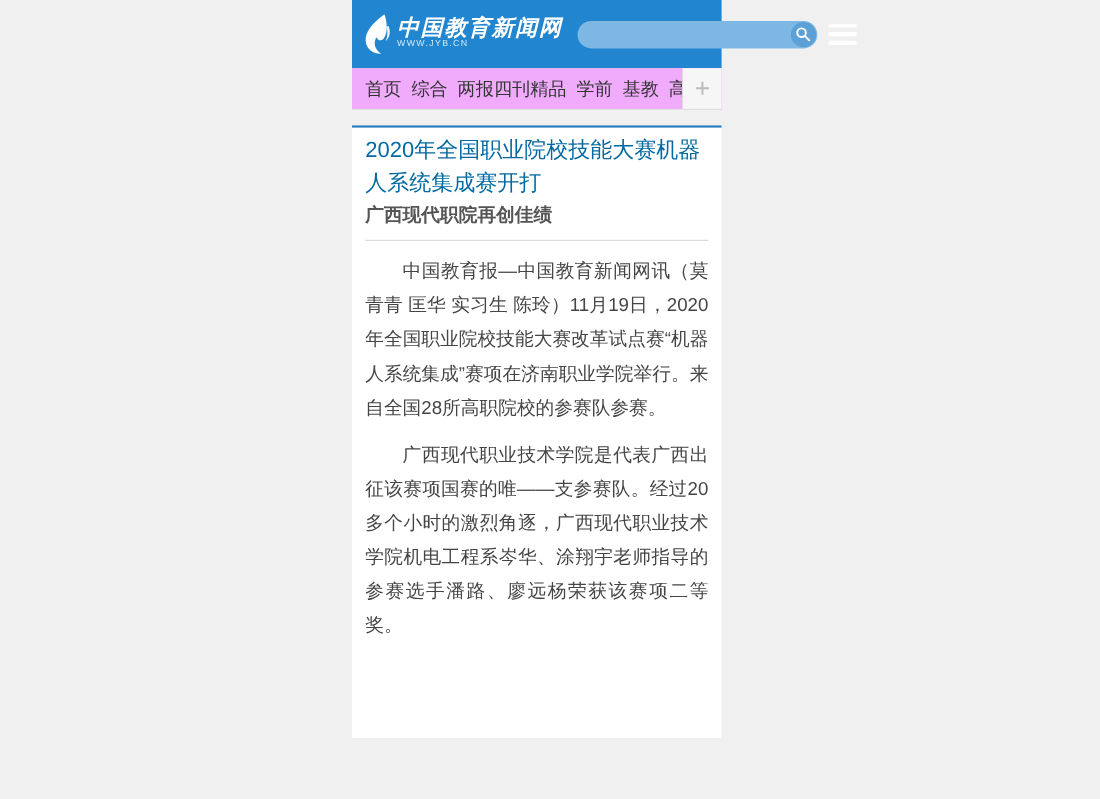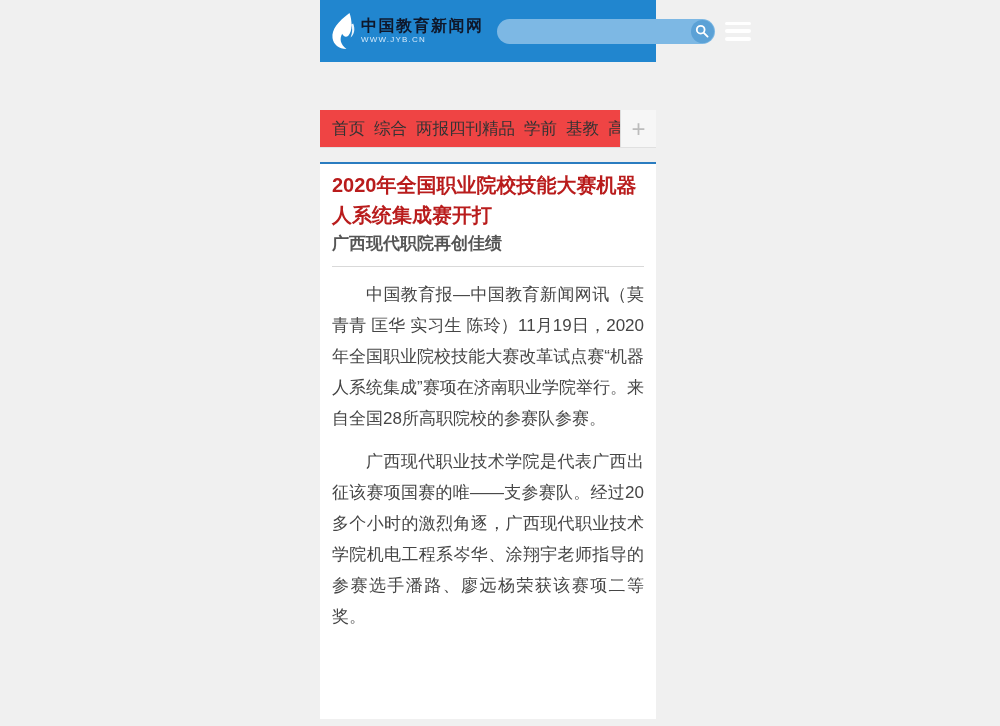--- a/index.html
+++ b/index.html
@@ -19,22 +19,22 @@
   
   .m-header {
     height:62px; background:#2186cf;
     display:flex; align-items:center;
     padding:0 9px;
   }
   .logo { display:flex; align-items:center; flex-shrink:0; }
   .logo-flame { width:27px; height:36px; margin-right:5px; }
   .logo-text { display:flex; flex-direction:column; }
   .logo-title {
-    color:#0f172a; font-size:16px; font-weight:bold;
-    letter-spacing:1.5px; line-height:18px; white-space:nowrap;
+    color:#ffffff; font-size:20px; font-weight:bold;
+    letter-spacing:1.5px; line-height:18px; white-space:nowrap;font-style:italic;
   }
   .logo-sub {
     color:#d4e9fa; font-size:8px; letter-spacing:1.2px;
     text-align:left; line-height:10px;
   }
   .searchbar {
     flex:1; height:25px; margin:0 10px 0 13px;
     background:#7db8e4; border-radius:13px;
     position:relative; display:flex; align-items:center;
   }
@@ -51,23 +51,23 @@
   }
   .hamburger {
     width:26px; height:19px; flex-shrink:0;
     display:flex; flex-direction:column; justify-content:space-between;
     cursor:pointer;
   }
   .hamburger span { display:block; height:3.5px; background:#ffffff; border-radius:2px; }
 
   
   .m-nav {
-    height:38px; background:#ef4444;
+    height:38px; background:#f0abfc;
     border-bottom:1px solid #e0e0e0;
-    display:flex; align-items:stretch;margin-top:48px;
+    display:flex; align-items:stretch;
   }
   .nav-scroll {
     flex:1; overflow:hidden; white-space:nowrap;
     display:flex; align-items:center;
     padding-left:12px; column-gap:9px;
   }
   .nav-item {
     font-size:16.5px; color:#333333; flex-shrink:0; cursor:pointer;
   }
   .nav-plus {
@@ -80,22 +80,22 @@
   .gap { height:14px; }
 
   
   .article {
     background:#ffffff;
     border-top:2px solid #2a7cc0;
     min-height:557px;
     padding:6px 12px 40px 12px;
   }
   .article-title {
-    margin:0; font-size:20px; font-weight:700;
-    color:#b91c1c; line-height:30px;
+    margin:0; font-size:20px; font-weight:400;
+    color:#0369a1; line-height:30px;
   }
   .article-subtitle {
     margin:2px 0 0 0; font-size:17px; font-weight:700;
     color:#555555; line-height:24px;
   }
   .meta { margin-top:8px; }
   .meta-line { color:#999999; font-size:14px; line-height:26px; }
   .divider {
     border:none; border-top:1px solid #d9d9d9;
     margin:10px 0 0 0;

